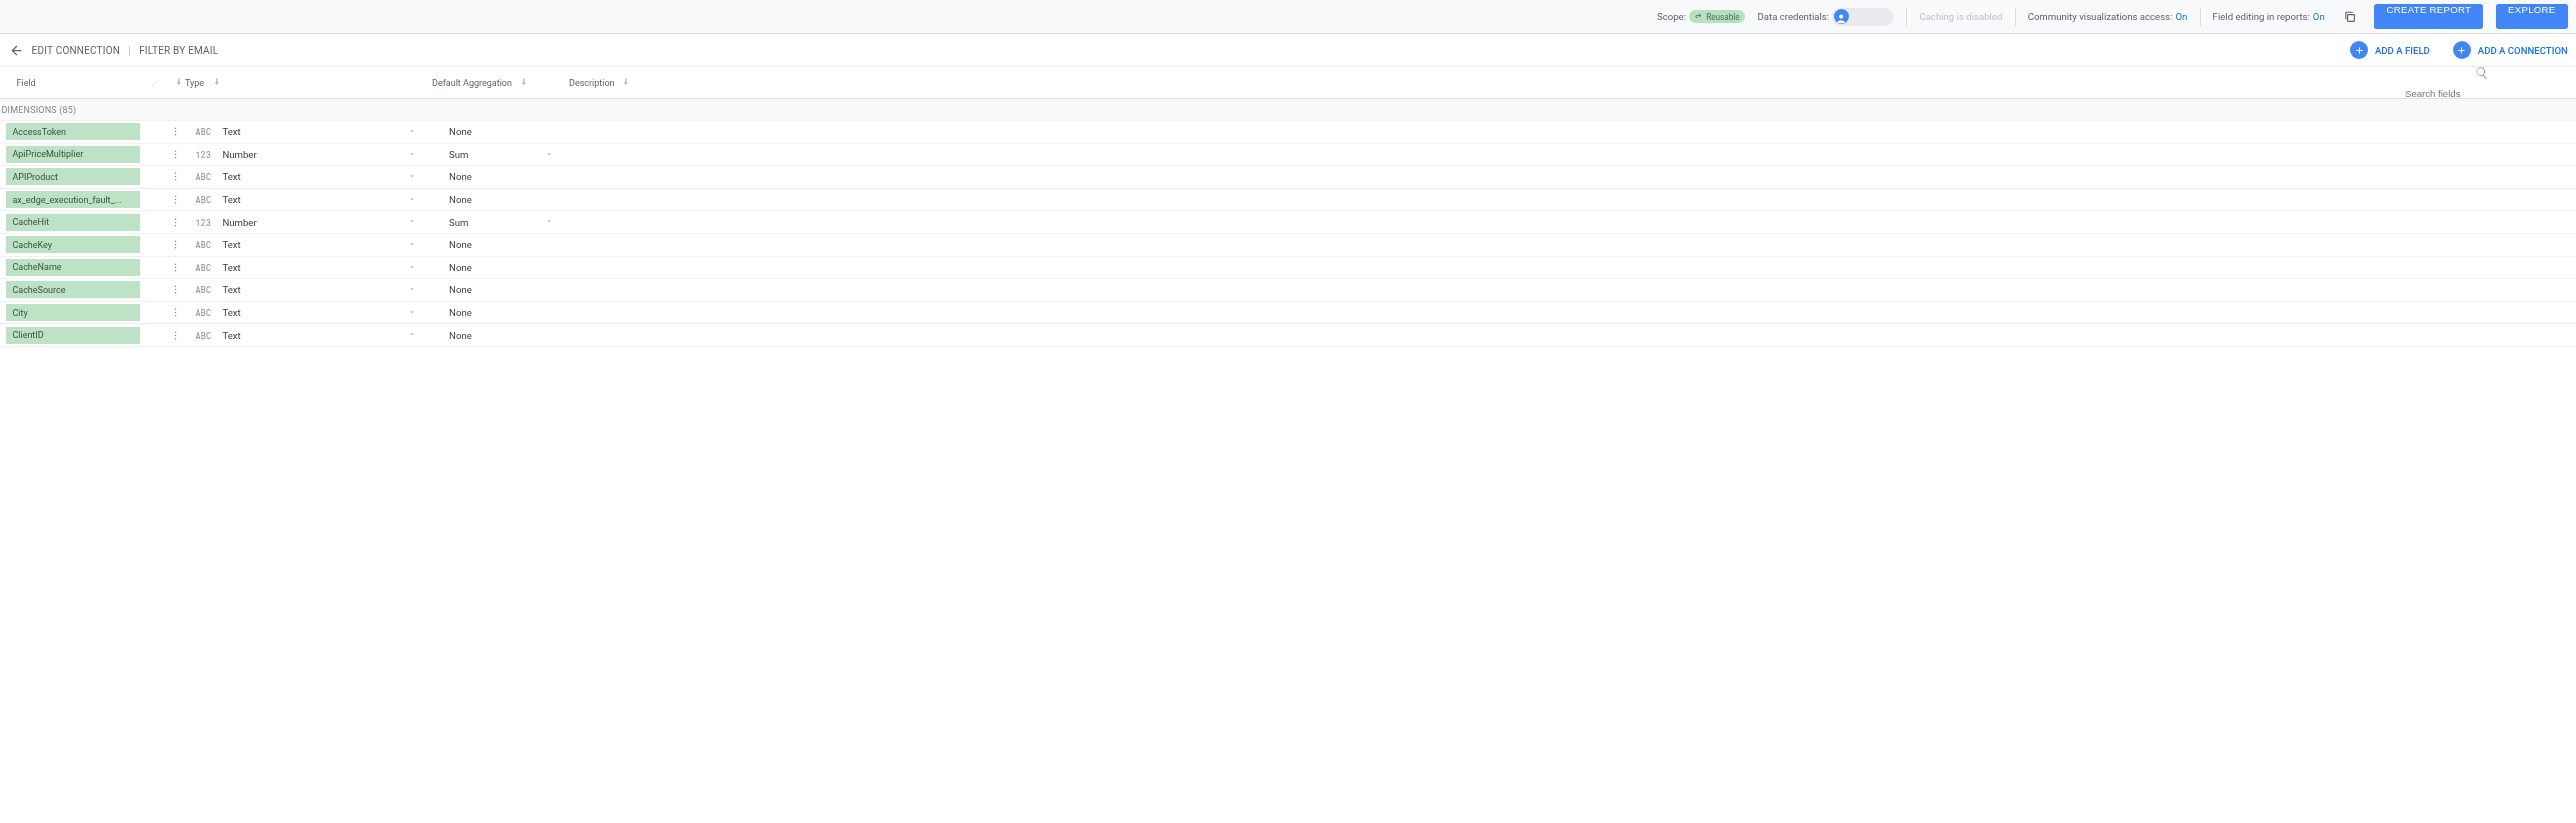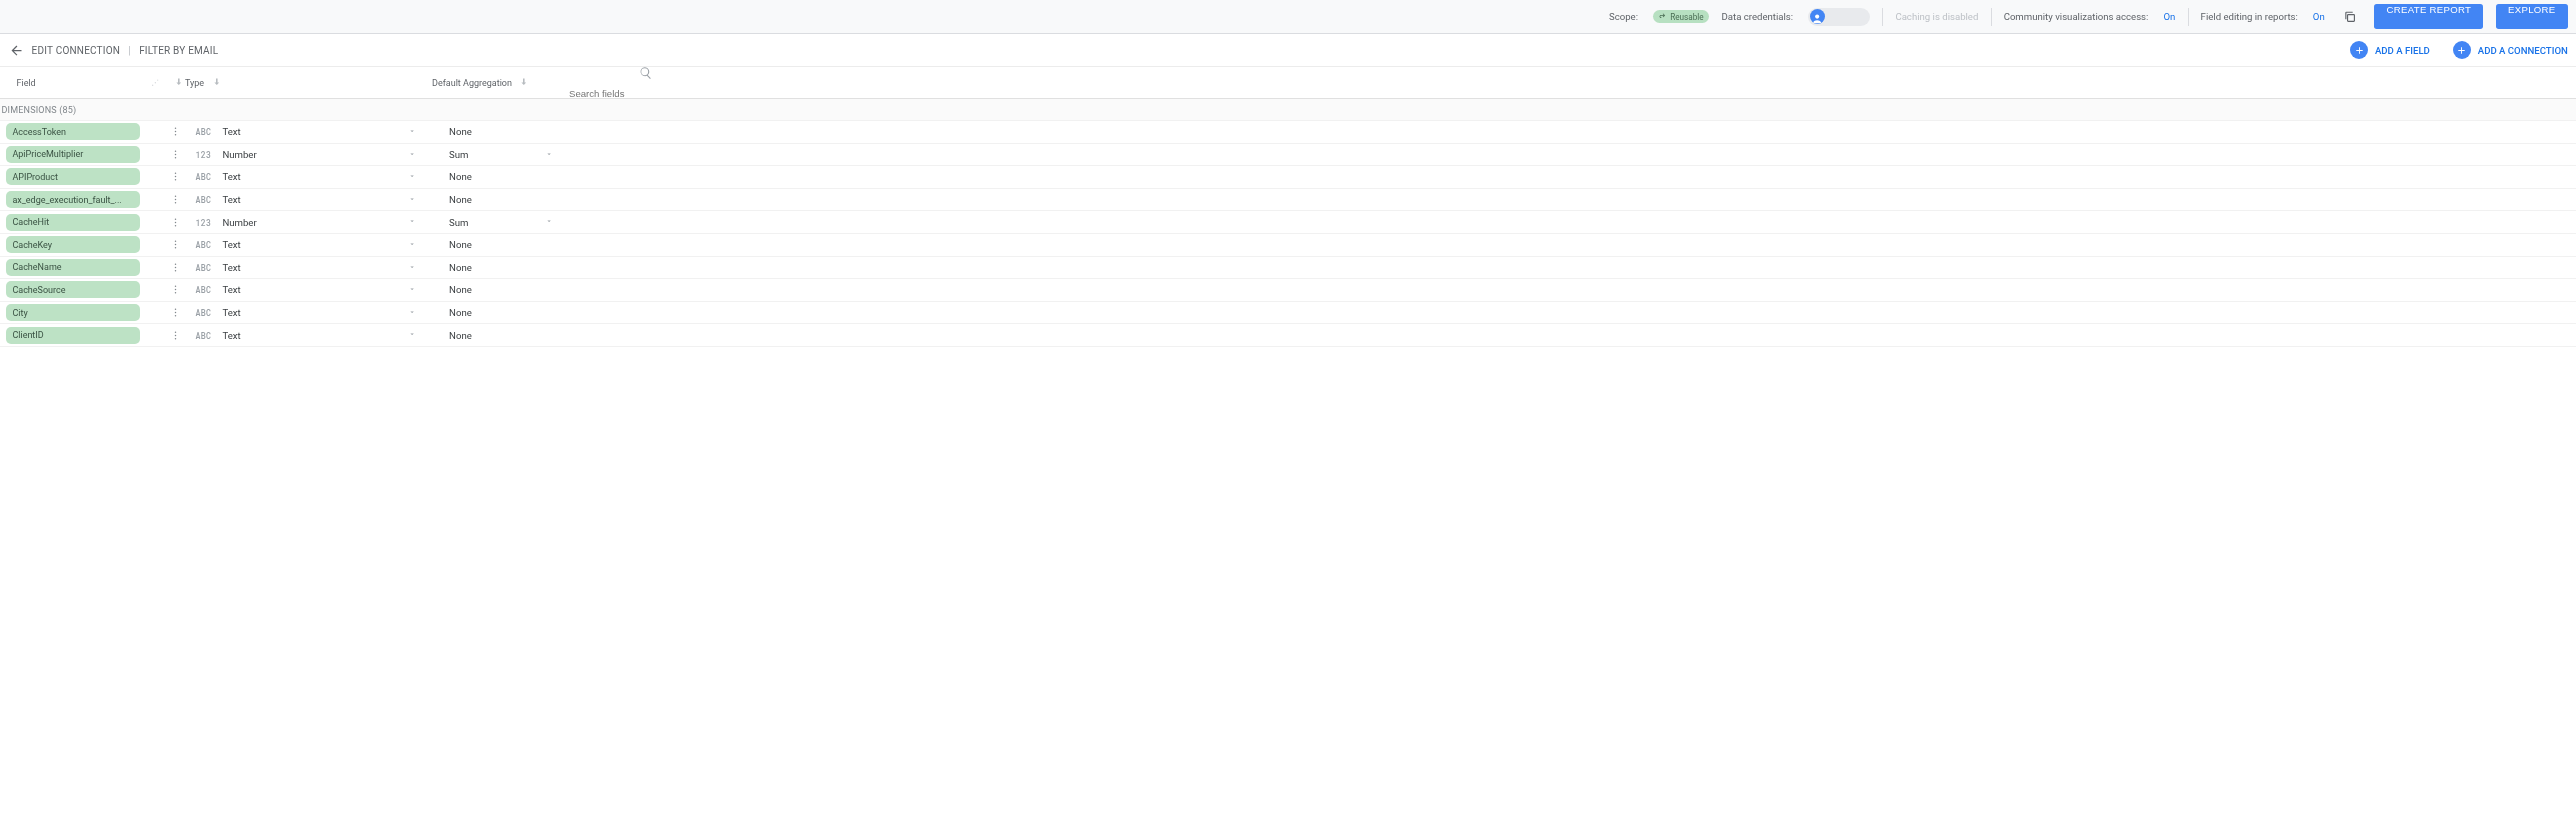--- a/index.html
+++ b/index.html
@@ -17,21 +17,21 @@
       border-bottom: 0.7px solid #dadce0;
       display: flex;
       align-items: center;
       padding-right: 8.2px;
       gap: 12.3px;
       background: #f8f9fa;
       font-size: 9.6px;
       color: #5f6368;
     }
     .config-spacer { flex: 1; }
-    .config-item { display: flex; align-items: center; gap: 15px; justify-content: center; }
+    .config-item { display: flex; align-items: center; gap: 3px; justify-content: center; }
     .config-divider {
       width: 0.7px; height: 18px; background: #dadce0;
     }
     .scope-chip {
       display: inline-flex; align-items: center; gap: 2.7px;
       background: #b7e0c1; color: #4a6d54;
       padding: 1.4px 5.5px; border-radius: 6.9px;
       font-size: 8.2px;
     }
     .scope-chip svg { width: 9px; height: 9px; }
@@ -130,21 +130,21 @@
 
     
     .row {
       display: flex; align-items: center;
       height: 22.6px;
       border-bottom: 0.7px solid #f1f1f1;
     }
     .cell-field { width: 165px; padding-left: 5.5px; }
     .field-chip {
       background: #bde2c5; color: #3a5243;
-      height: 17px; border-radius: 5px;
+      height: 17px; border-radius: 0;
       display: flex; align-items: center;
       padding: 0 6.9px; font-size: 9px;
       width: 134px;
       white-space: nowrap; overflow: hidden; text-overflow: ellipsis;
       cursor: pointer;
     }
     .cell-menu { width: 20.6px; display:flex; justify-content:center; cursor:pointer; }
     .cell-menu svg { width: 11px; height: 11px; fill: #80868b; }
     .cell-type {
       width: 247px; display:flex; align-items:center; gap: 9.6px;
@@ -276,20 +276,26 @@
     <span class="sort-arrow"><svg viewBox="0 0 24 24">
           <path d="M12 20l-6-6h4V4h4v10h4z"></path>
         </svg></span>
   </div>
   <div class="col-agg">
     <span class="th-label">Default Aggregation</span>
     <span class="sort-arrow"><svg viewBox="0 0 24 24">
           <path d="M12 20l-6-6h4V4h4v10h4z"></path>
         </svg></span>
   </div>
+  <div class="col-desc">
+    <span class="th-label">Description</span>
+    <span class="sort-arrow"><svg viewBox="0 0 24 24">
+          <path d="M12 20l-6-6h4V4h4v10h4z"></path>
+        </svg></span>
+  </div>
   <div class="col-search">
     <span class="search-icon">
       <svg viewBox="0 0 24 24">
           <path d="M10 2a8 8 0 015.3 13.9l5.4 5.4-1.4 1.4-5.4-5.4A8 8 0 1110 2zm0 2a6 6 0 100 12 6 6 0 000-12z"></path>
         </svg>
     </span>
     <input class="search-input" placeholder="Search fields" style="">
   </div>
 </div>
 

